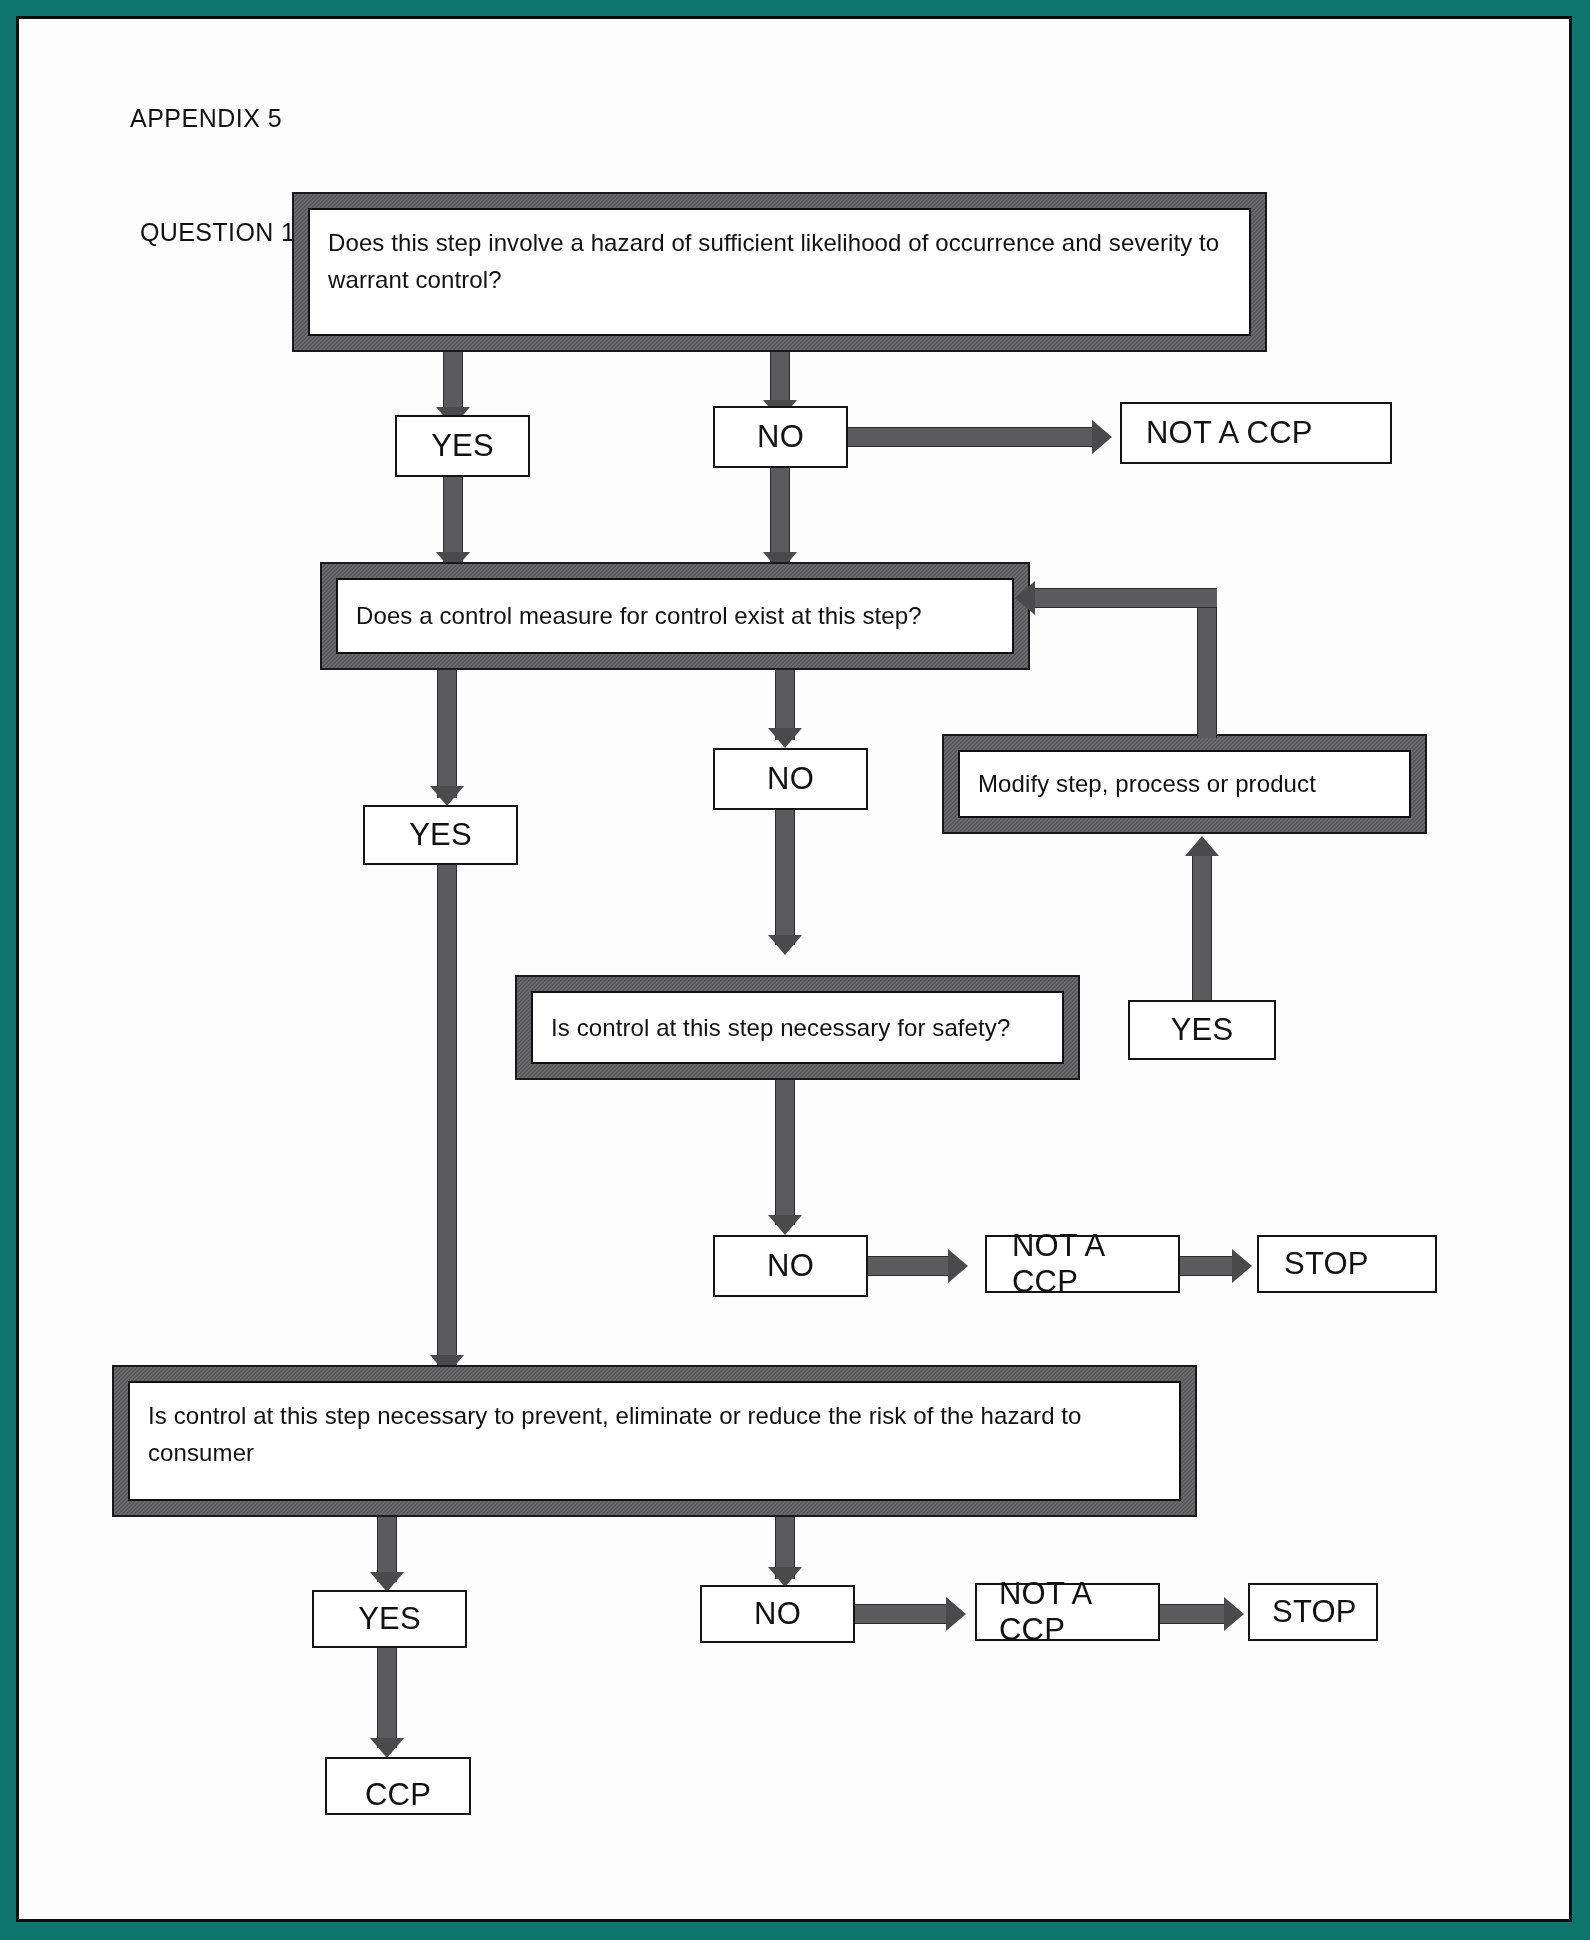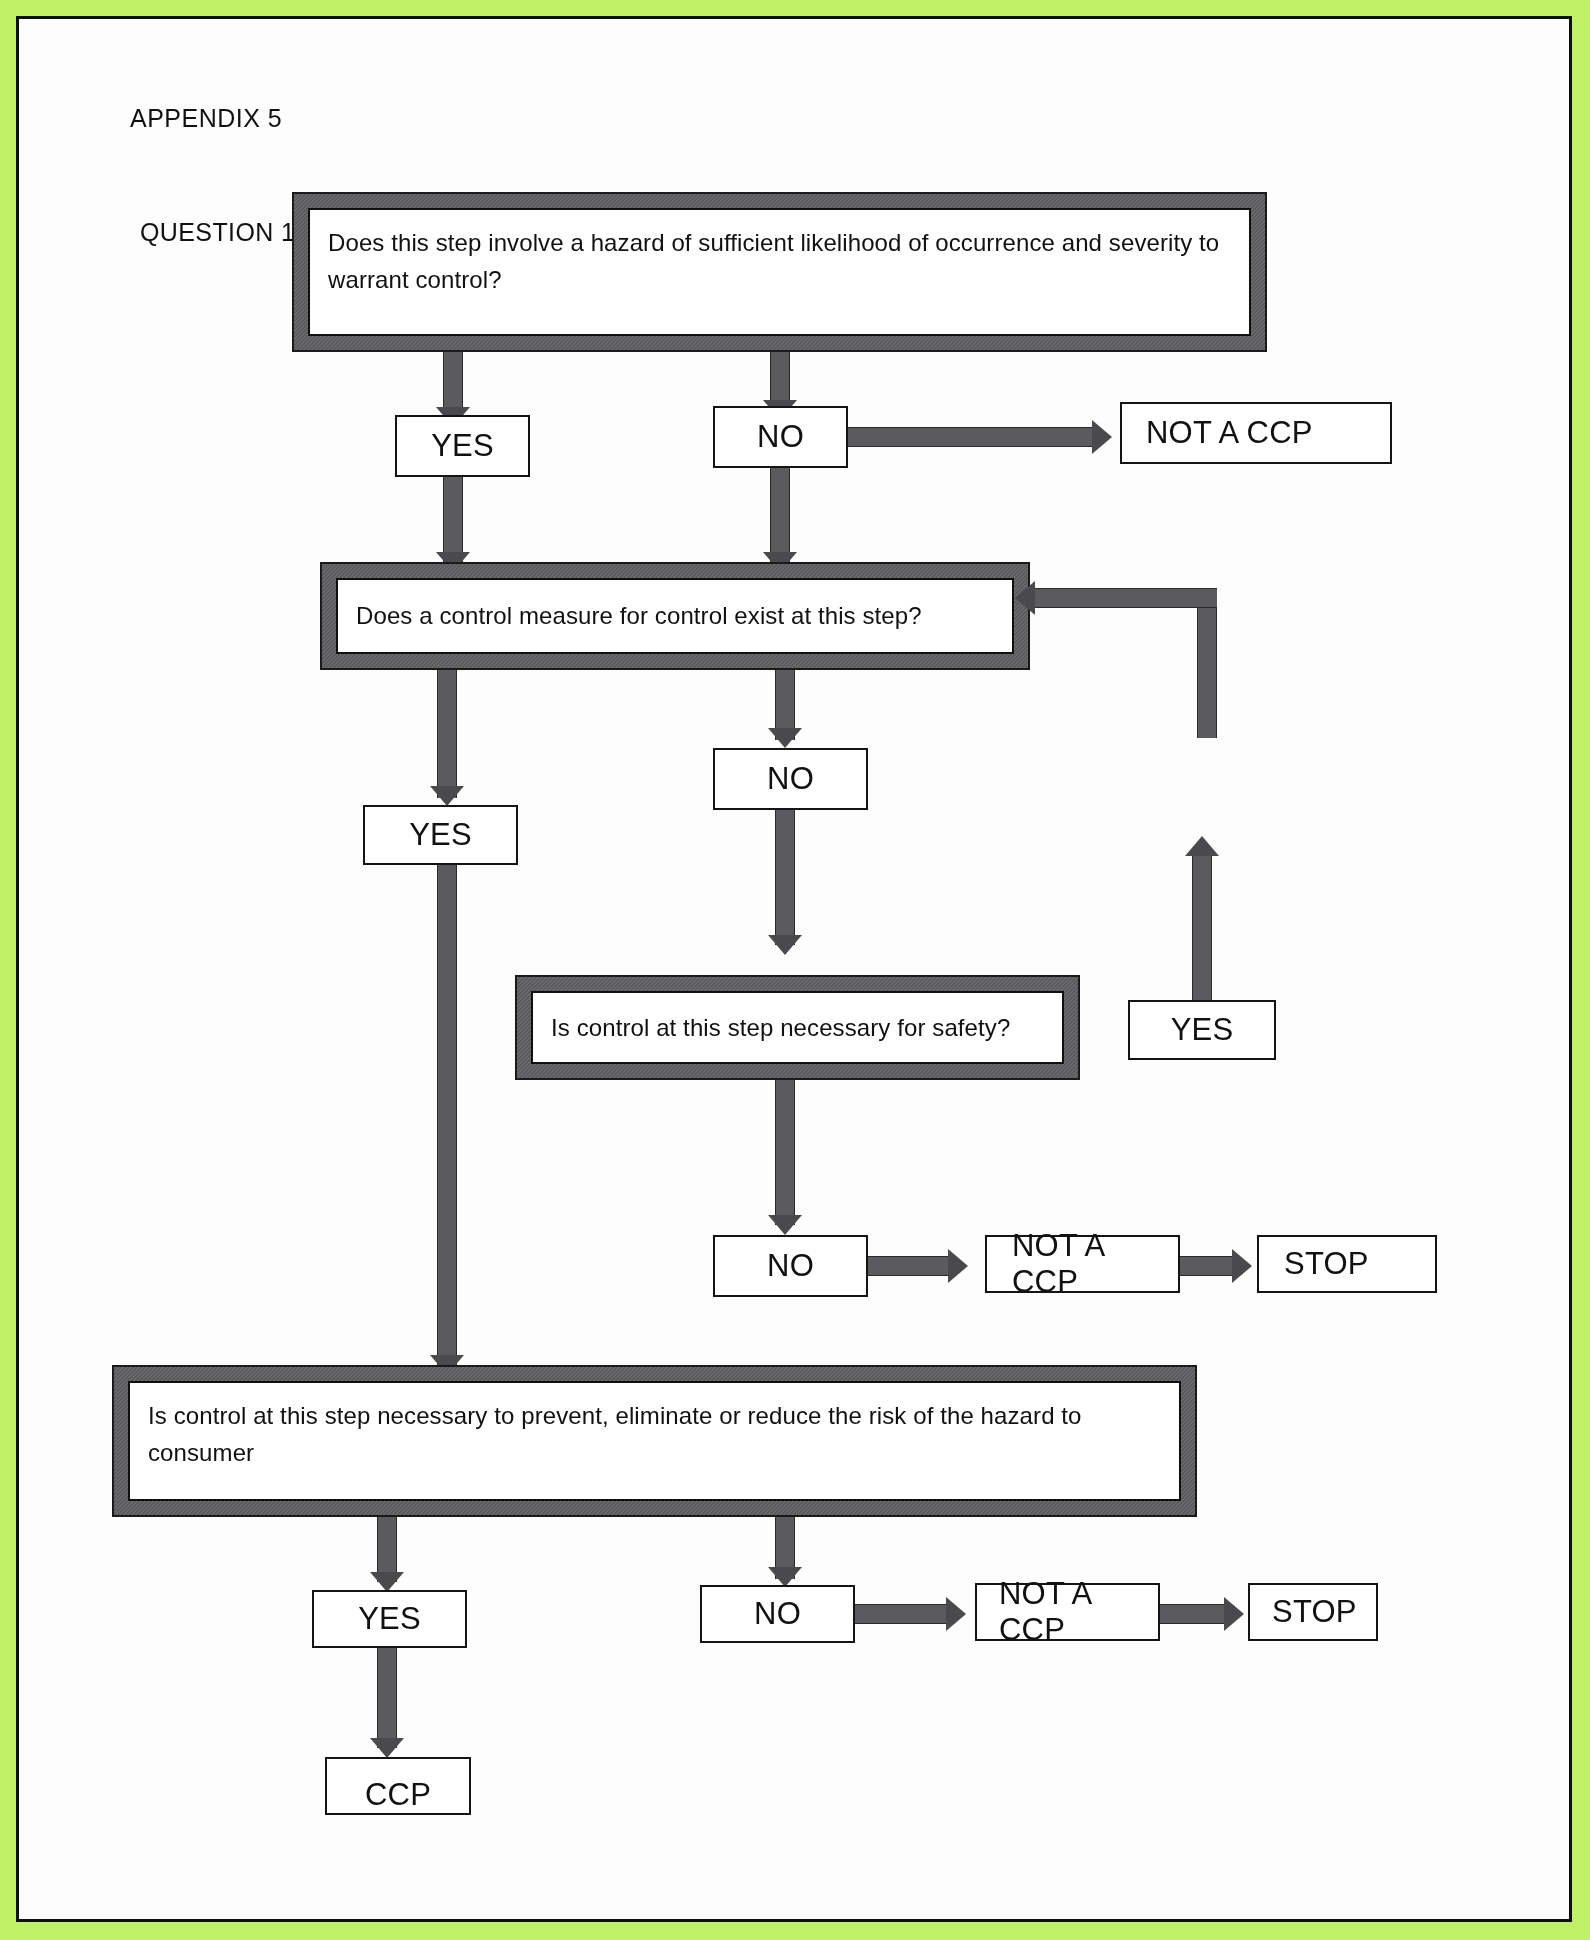--- a/index.html
+++ b/index.html
@@ -1,21 +1,21 @@
 <!DOCTYPE html>
 <html><head>
 <meta charset="utf-8">
 <style>
   html,body{margin:0;padding:0;background:#ffffff;}
   body{font-family:"Liberation Sans", sans-serif;}
   #page{
     position:relative;
     width:1590px;
     height:1940px;
-    background:#bef264;
+    background:#0f766e;
     overflow:hidden;
   }
   
   #frame{
     position:absolute;
     left:16px; top:16px;
     width:1556px; height:1906px;
     border:3px solid #0d0d0d;
     box-sizing:border-box;
     background:#fdfdfd;
@@ -178,20 +178,25 @@
   <div class="pbox" style="left:363px; top:805px; width:155px; height:60px;">
     <span class="txt">YES</span>
   </div>
 
   <div class="vline" style="left:775px; top:670px; width:20px; height:70px;"></div>
   <div class="arrow-d" style="left:768px; top:728px;"></div>
   <div class="pbox" style="left:713px; top:748px; width:155px; height:62px;">
     <span class="txt">NO</span>
   </div>
 
+  <div class="dbox center" style="left:942px; top:734px; width:485px; height:100px;">
+    <div class="inner">
+      <span class="txt">Modify step, process or product</span>
+    </div>
+  </div>
 
   <div class="vline" style="left:1197px; top:598px; width:20px; height:140px;"></div>
   <div class="hline" style="left:1035px; top:588px; width:182px; height:20px;"></div>
   <div class="arrow-l" style="left:1015px; top:581px;"></div>
 
   <div class="vline" style="left:775px; top:810px; width:20px; height:135px;"></div>
   <div class="arrow-d" style="left:768px; top:935px;"></div>
 
   <div class="dbox center" style="left:515px; top:975px; width:565px; height:105px;">
     <div class="inner">

